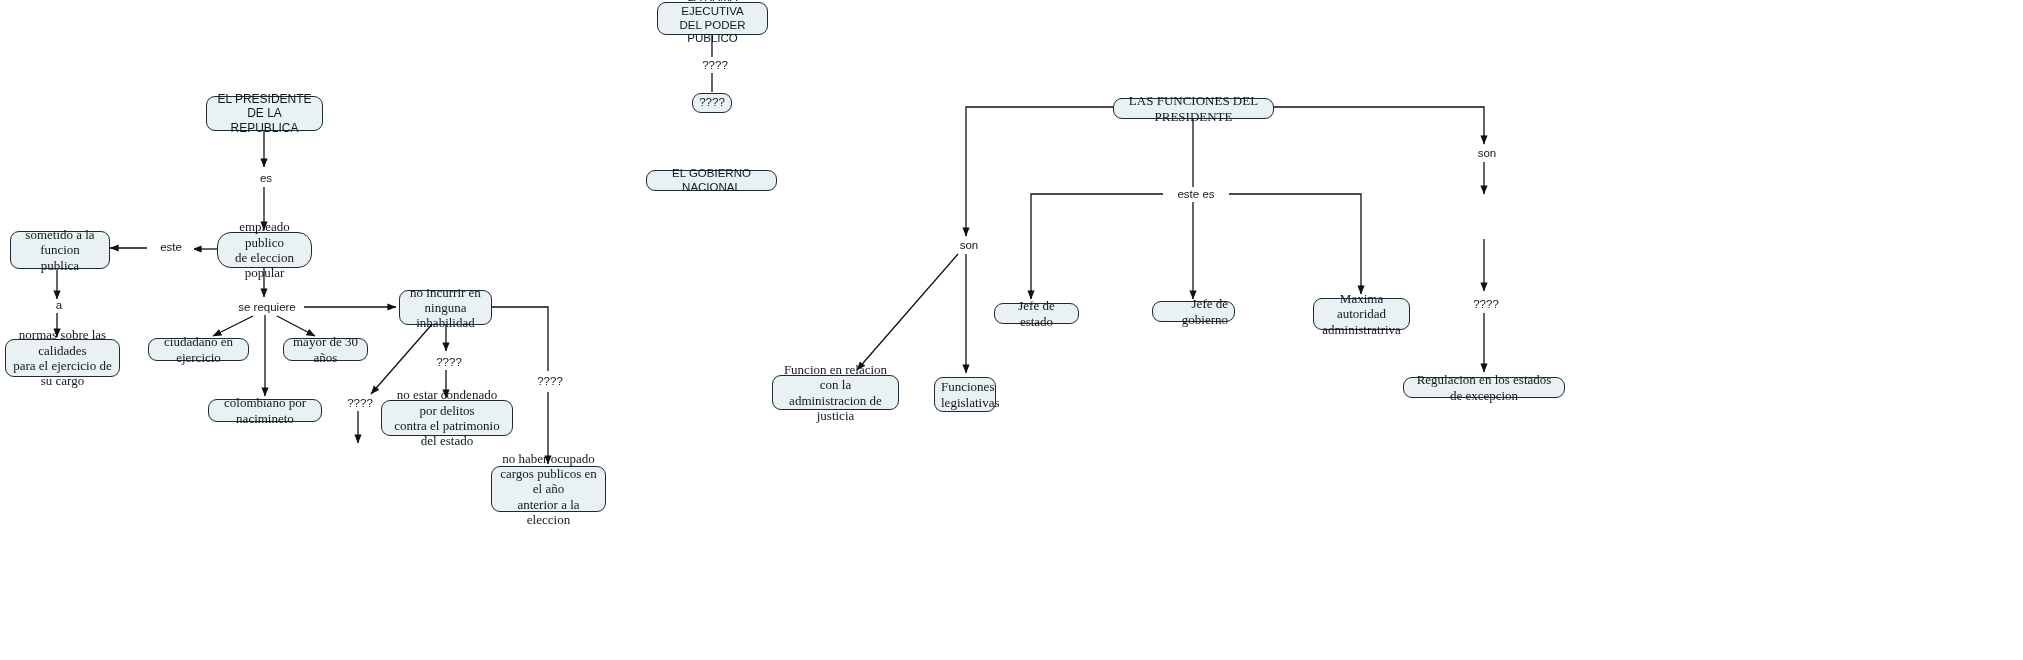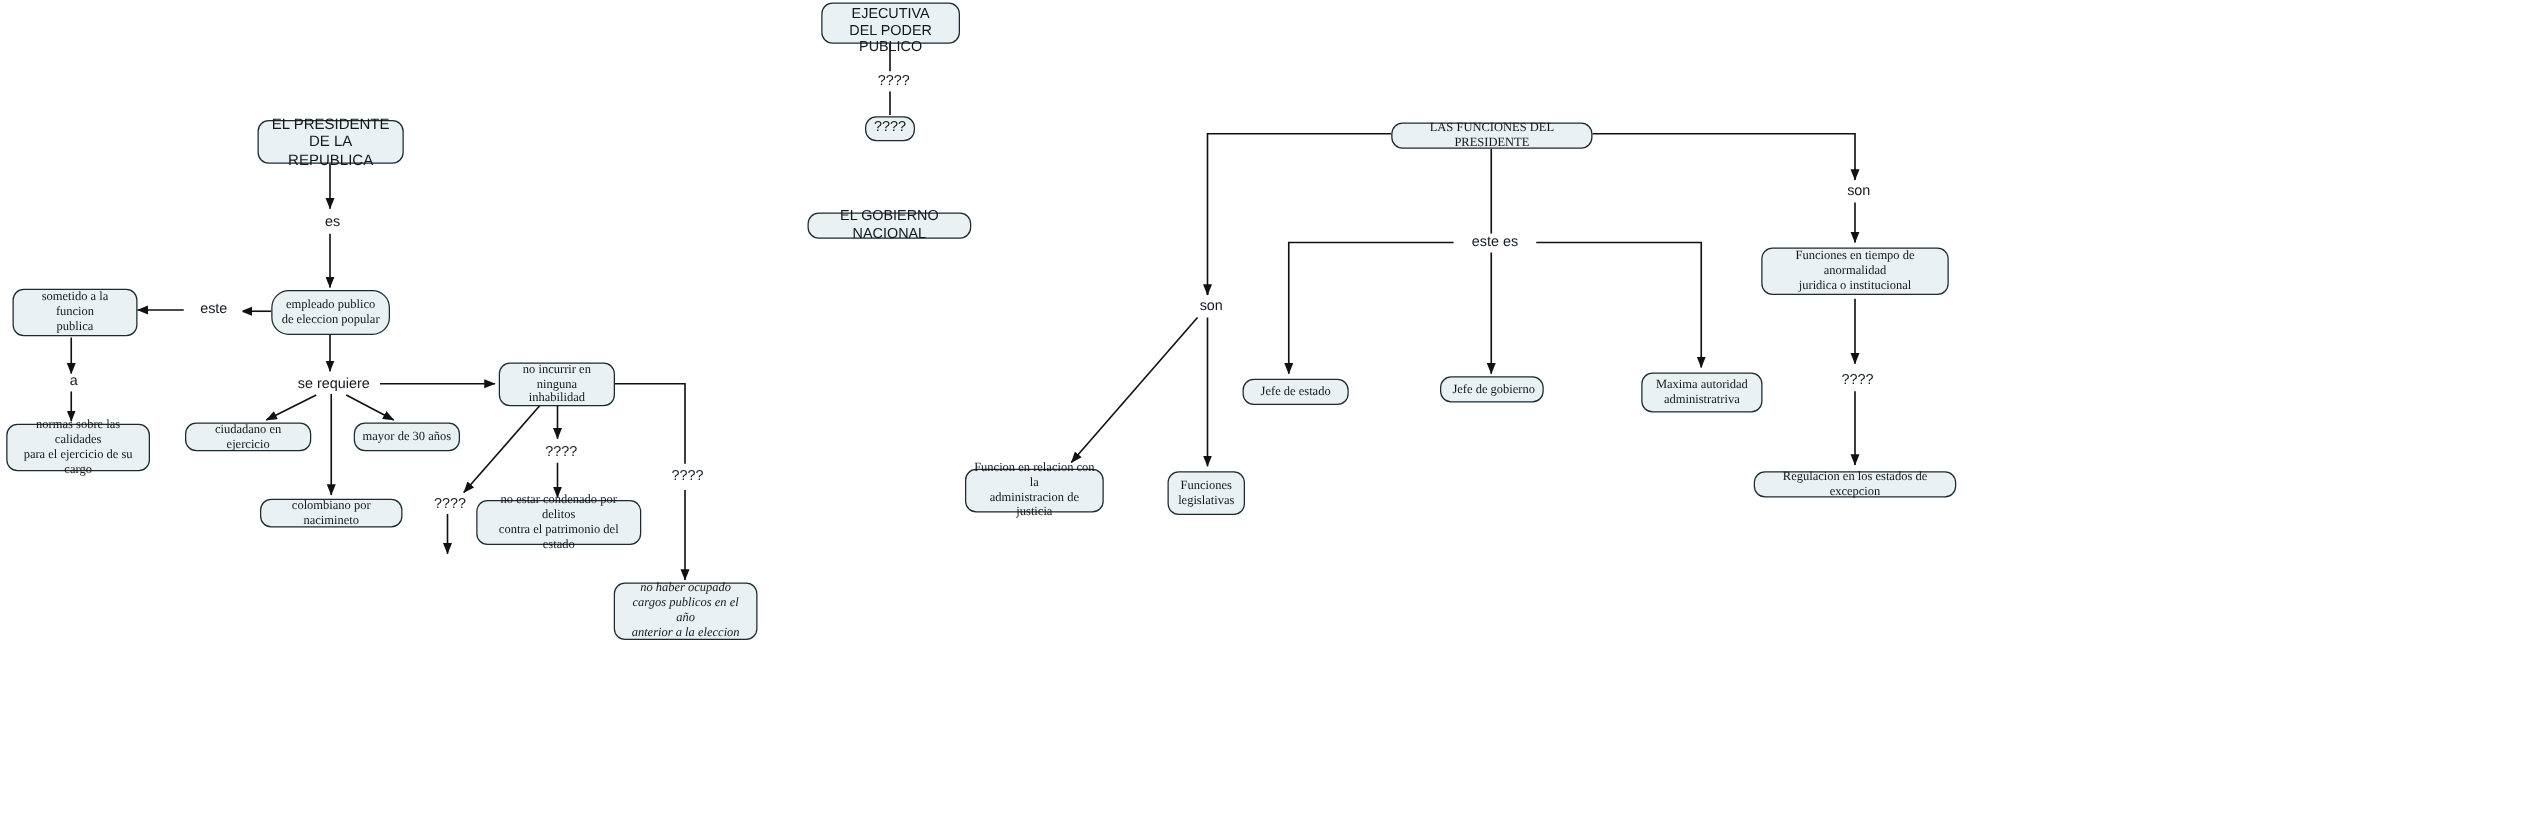--- a/index.html
+++ b/index.html
@@ -14,21 +14,21 @@
     background:#e9f1f3;
     border:1px solid #1b2a33;
     border-radius:9px;
     color:#12181c;
     display:flex;
     align-items:center;
     justify-content:center;
     text-align:center;
     line-height:1.18;
     font-family:"Liberation Serif", serif;
-    font-size:10px;
+    font-size:13px;
     padding:3px 6px;
     box-shadow:0 0 0 0 rgba(0,0,0,0);
   }
   .node.sans{font-family:"Liberation Sans", sans-serif;}
   .node span{display:block;width:100%;}
 
   .lbl{
     position:absolute;
     color:#111820;
     font-family:"Liberation Sans", sans-serif;
@@ -156,21 +156,21 @@
 ninguna inhabilidad</span>
   </div>
 
   <div class="node" style="left:381px;top:400px;width:132px;height:36px;">
     <span style="white-space:pre-line;">no estar condenado por delitos
 contra el patrimonio del estado</span>
   </div>
 
 
   <div class="node" style="left:491px;top:466px;width:115px;height:46px;">
-    <span style="white-space:pre-line;font-style:italic;">no haber ocupado
+    <span style="white-space:pre-line;">no haber ocupado
 cargos publicos en el año
 anterior a la eleccion</span>
   </div>
 
   <div class="lbl" style="left:249px;top:172px;width:30px;height:14px;">
     <span>es</span>
   </div>
 
   <div class="lbl" style="left:148px;top:241px;width:42px;height:14px;">
     <span>este</span>
@@ -210,21 +210,21 @@
   </div>
 
   <div class="node sans" style="left:646px;top:170px;width:131px;height:21px;font-size:11.5px;">
     <span>EL GOBIERNO NACIONAL</span>
   </div>
 
   <div class="node" style="left:1113px;top:98px;width:161px;height:21px;">
     <span>LAS FUNCIONES DEL PRESIDENTE</span>
   </div>
 
-  <div class="node" style="left:772px;top:375px;width:111px;height:35px;">
+  <div class="node" style="left:772px;top:375px;width:127px;height:35px;">
     <span style="white-space:pre-line;">Funcion en relacion con la
 administracion de justicia</span>
   </div>
 
   <div class="node" style="left:934px;top:377px;width:62px;height:35px;">
     <span style="white-space:pre-line;">Funciones
 legislativas</span>
   </div>
 
   <div class="node" style="left:994px;top:303px;width:85px;height:21px;">
@@ -233,24 +233,20 @@
 
   <div class="node" style="left:1152px;top:301px;width:83px;height:21px;text-align:right;">
     <span>Jefe de gobierno</span>
   </div>
 
   <div class="node" style="left:1313px;top:298px;width:97px;height:32px;">
     <span style="white-space:pre-line;">Maxima autoridad
 administratriva</span>
   </div>
 
-  <div class="node" style="left:1409px;top:198px;width:150px;height:38px;">
-    <span style="white-space:pre-line;">Funciones en tiempo de anormalidad
-juridica o institucional</span>
-  </div>
 
   <div class="node" style="left:1403px;top:377px;width:162px;height:21px;">
     <span>Regulacion en los estados de excepcion</span>
   </div>
 
   <div class="lbl" style="left:951px;top:238px;width:32px;height:15px;">
     <span>son</span>
   </div>
 
   <div class="lbl" style="left:1163px;top:187px;width:62px;height:15px;">

